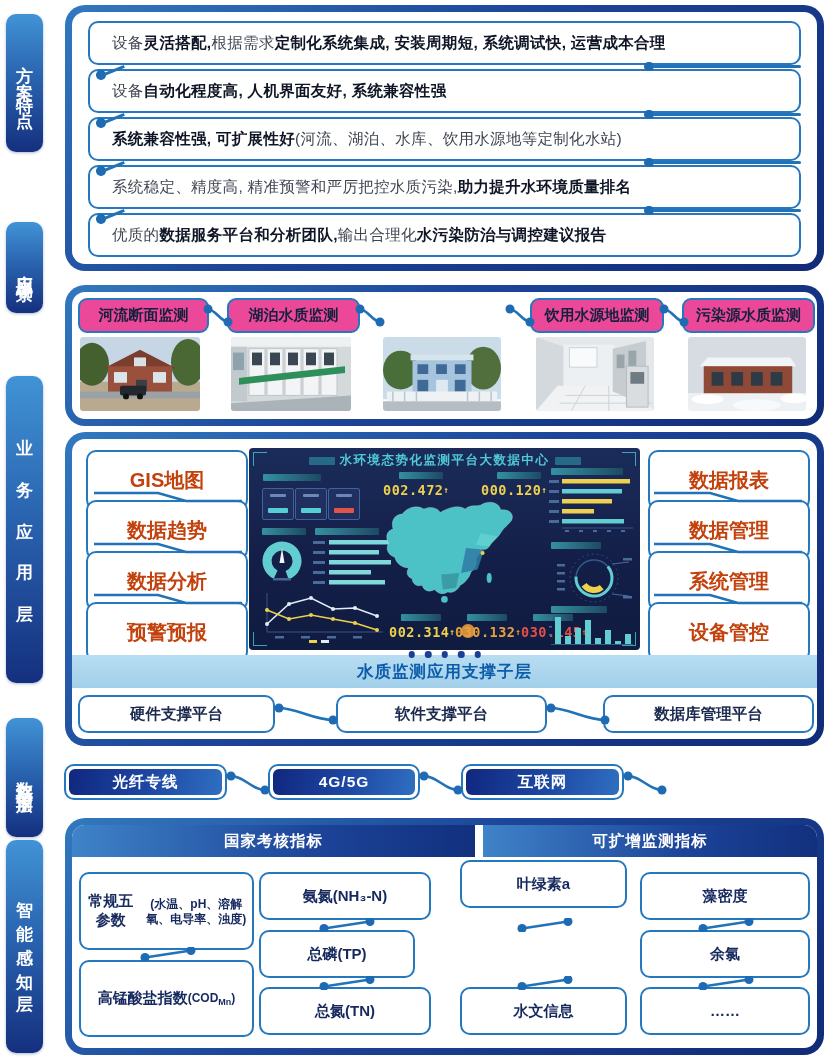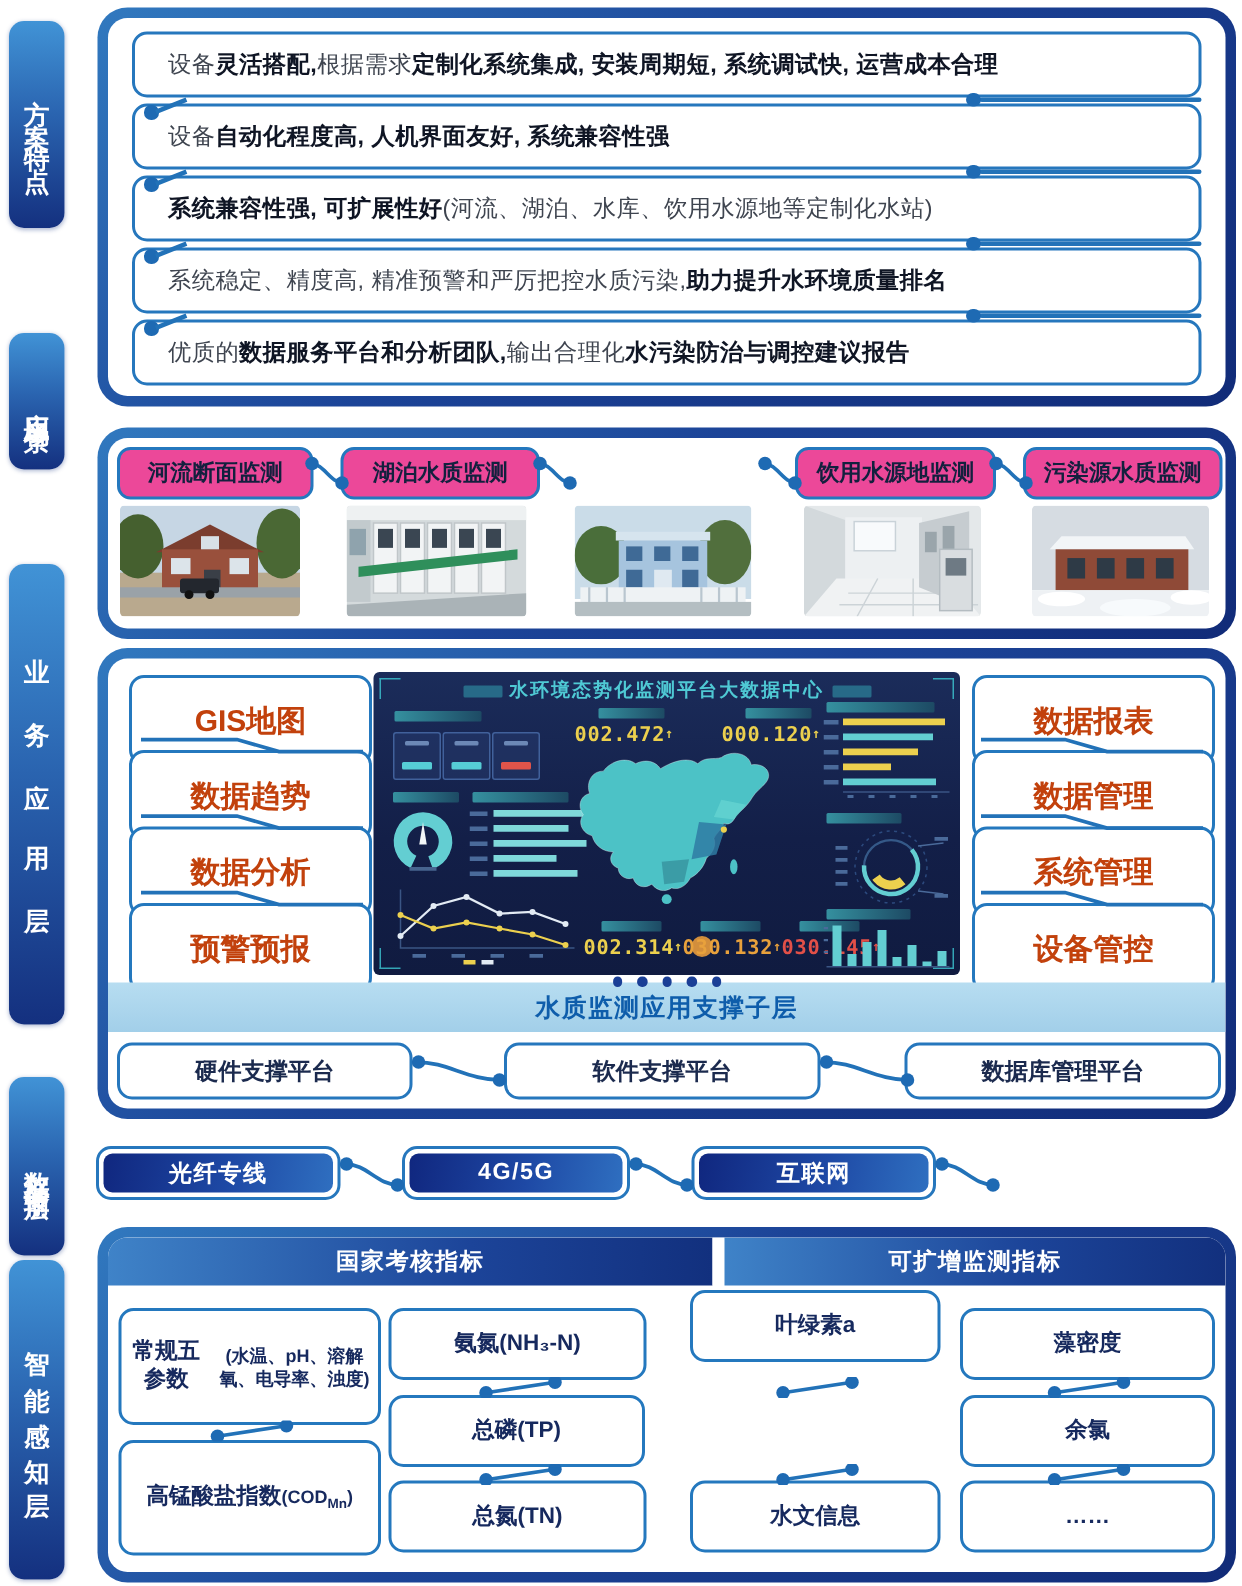--- a/index.html
+++ b/index.html
@@ -604,21 +604,21 @@
       </div>
       <svg class="pc-conn" style="left:43px;top:122px" viewBox="0 0 104 14">
         <line x1="76" y1="3.5" x2="30" y2="10.5" stroke="#2272b8" stroke-width="2.5"></line>
           <circle cx="76" cy="3.5" r="4.5" fill="#1e6ab3"></circle>
           <circle cx="30" cy="10.5" r="4.5" fill="#1e6ab3"></circle>
         </svg>
 
       <div class="cell" style="left:187px;top:47px;width:172px;height:48px">
           <span>氨氮(NH₃-N)</span>
         </div>
-      <div class="cell" style="left:187px;top:105px;width:171px;height:48px">
+      <div class="cell" style="left:187px;top:105px;width:156px;height:48px">
           <span>总磷(TP)</span>
         </div>
       <div class="cell" style="left:187px;top:162px;width:172px;height:48px">
           <span>总氮(TN)</span>
         </div>
       <svg class="pc-conn" style="left:222px;top:93px" viewBox="0 0 104 14">
         <line x1="76" y1="3.5" x2="30" y2="10.5" stroke="#2272b8" stroke-width="2.5"></line>
           <circle cx="76" cy="3.5" r="4.5" fill="#1e6ab3"></circle>
           <circle cx="30" cy="10.5" r="4.5" fill="#1e6ab3"></circle>
         </svg>

